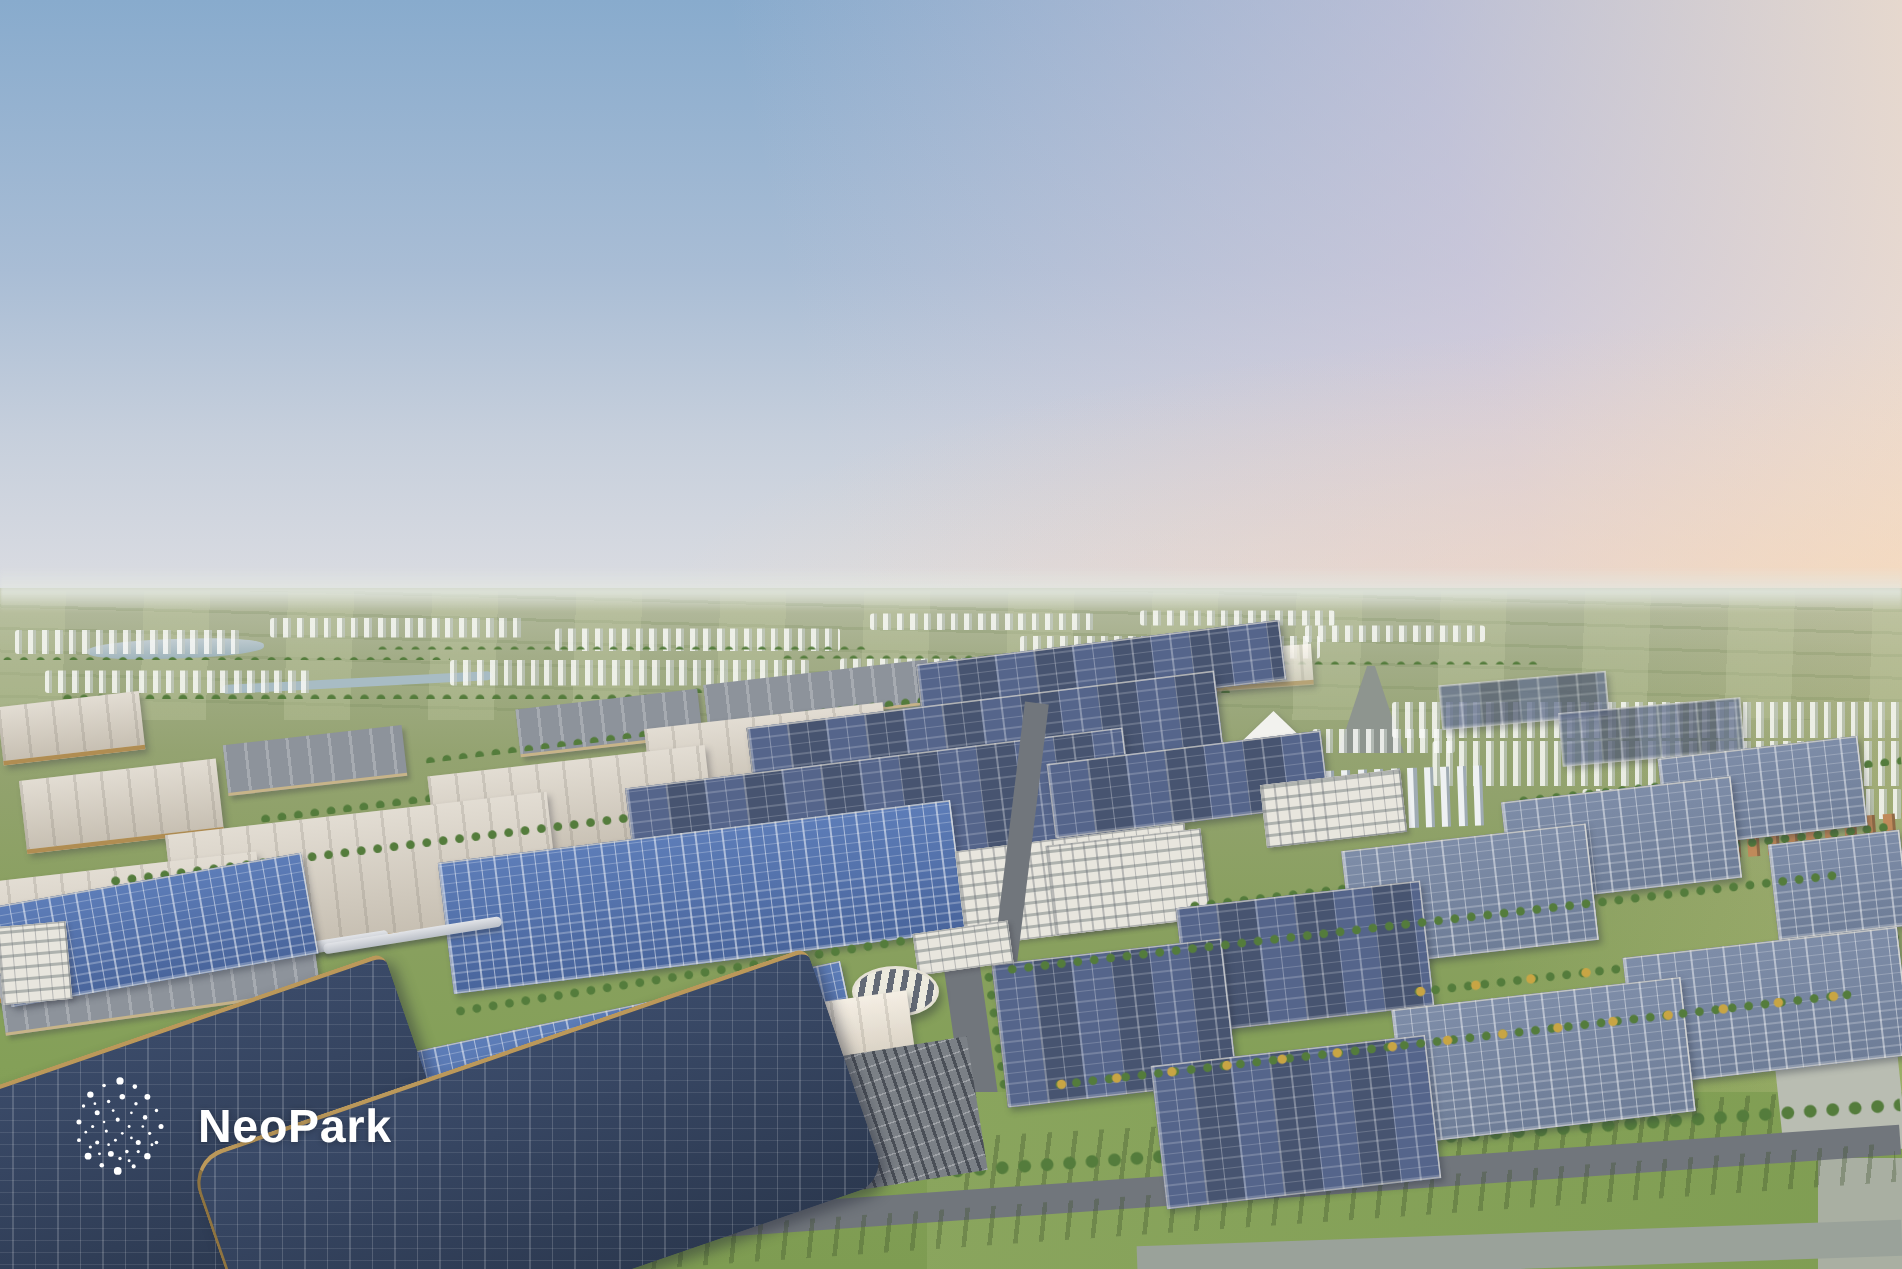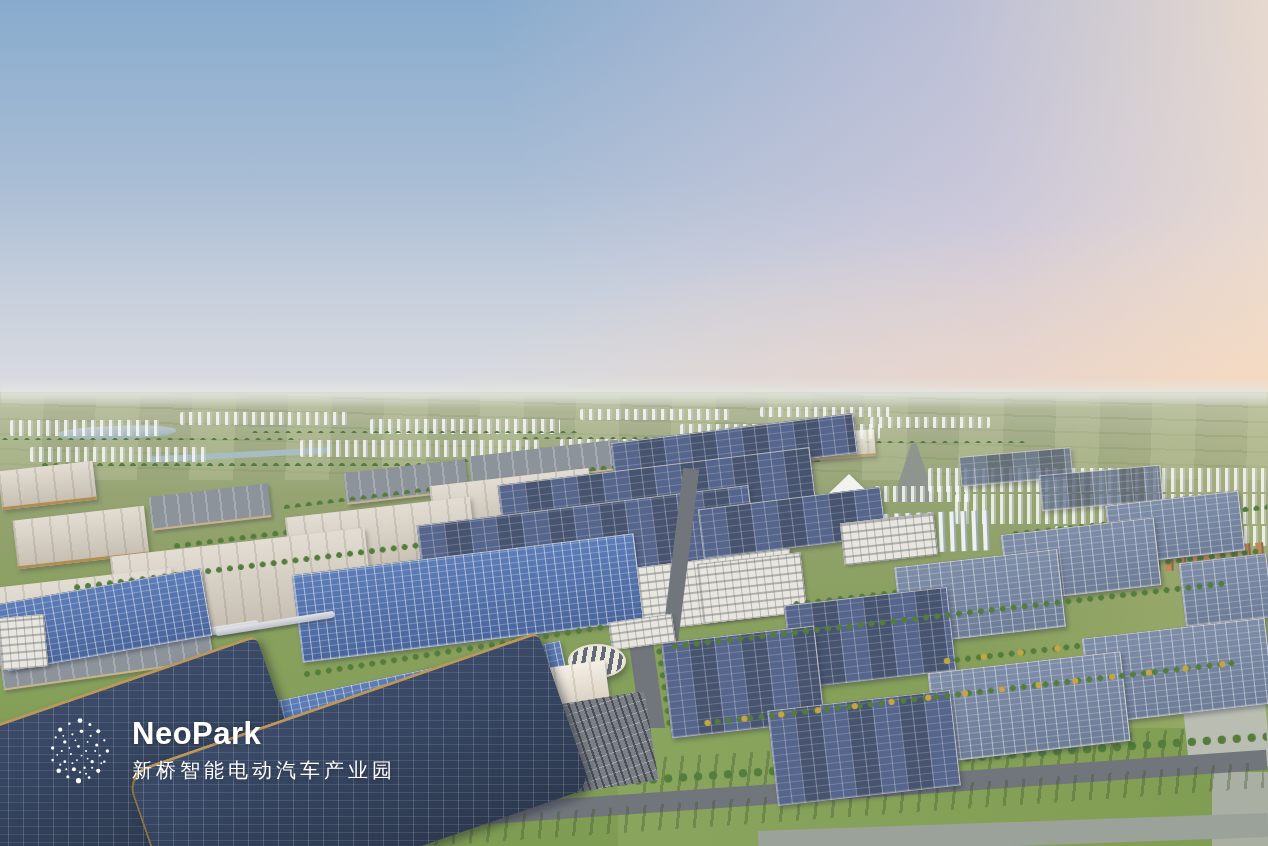--- a/index.html
+++ b/index.html
@@ -330,17 +330,16 @@
           <circle cx="78" cy="66" r="1.3"></circle>
           <circle cx="40" cy="66" r="1.2"></circle>
         <circle cx="24" cy="68" r="1.4"></circle>
           <circle cx="60" cy="60" r="1.2"></circle>
           <circle cx="50" cy="78" r="1.5"></circle>
         <circle cx="32" cy="74" r="1.3"></circle>
       </g>
     </svg>
     <div>
       <div class="logo-name">NeoPark</div>
-      <div class="logo-sub">新桥智能电动汽车产业园</div>
     </div>
   </div>
 
 </div>
 
 </body></html>

